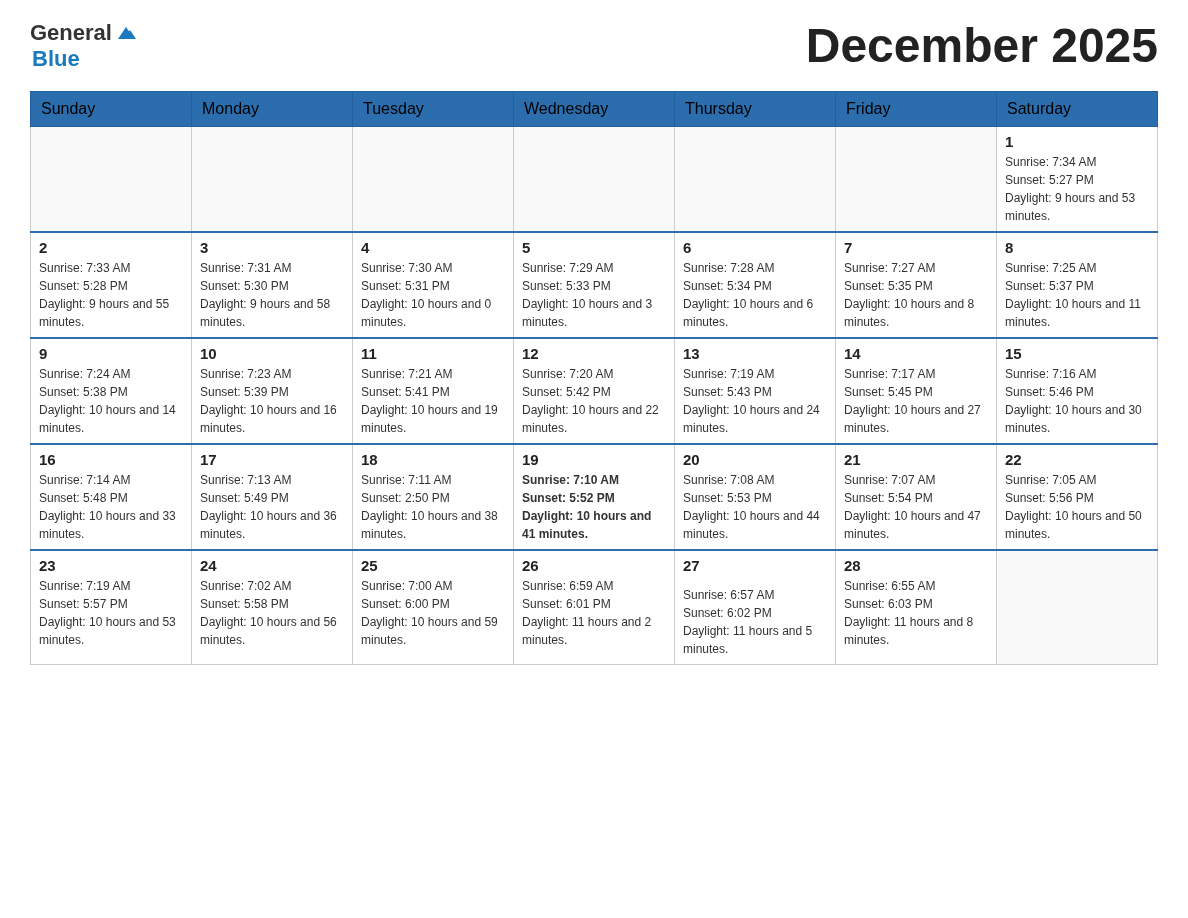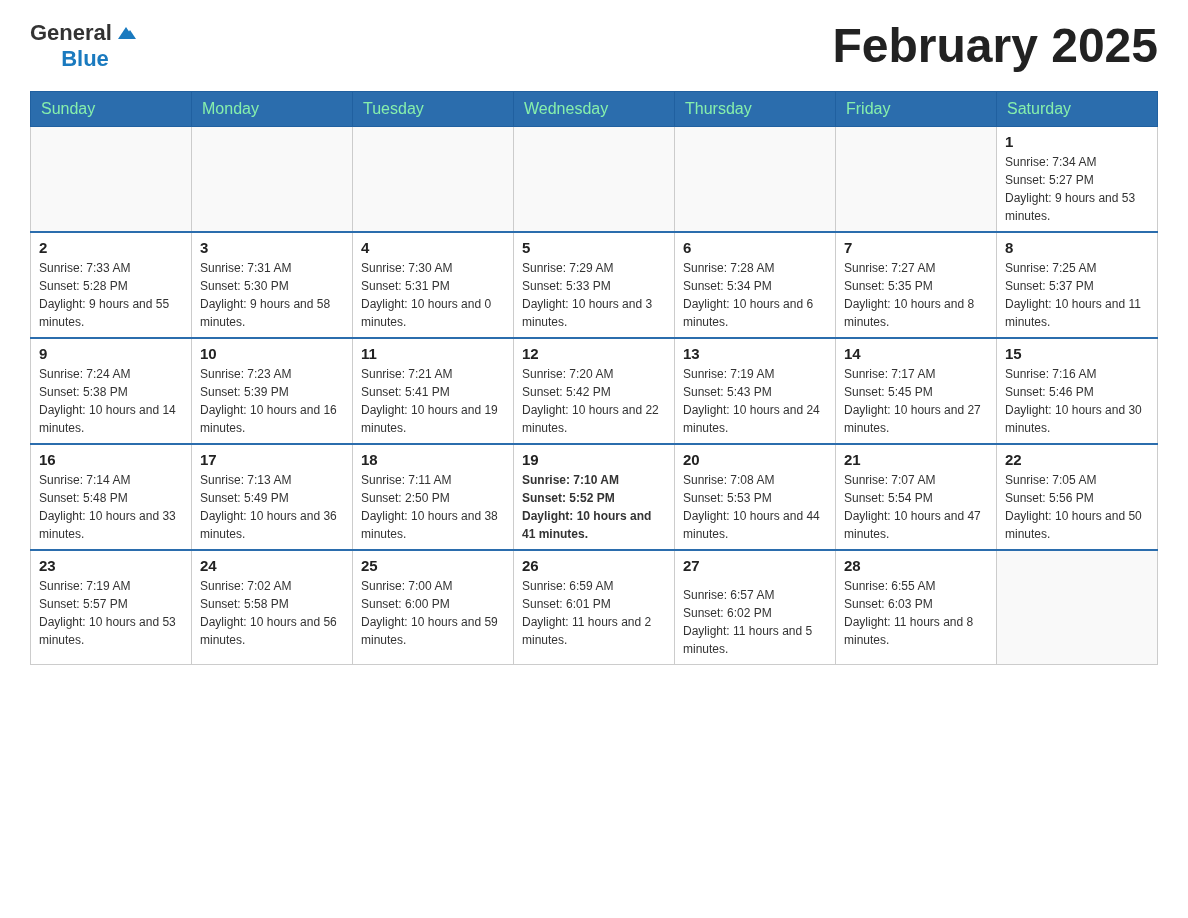--- a/index.html
+++ b/index.html
@@ -30,21 +30,21 @@
       color: #555;
       margin-top: 4px;
     }
     .calendar-table {
       width: 100%;
       border-collapse: collapse;
       border: 1px solid #aaa;
     }
     .calendar-table th {
       background-color: #2b6dad;
-      color: #86efac;
+      color: #000000;
       font-size: 16px;
       font-weight: normal;
       padding: 8px 10px;
       text-align: left;
       border: 1px solid #2060a0;
     }
     .calendar-table td {
       vertical-align: top;
       border: 1px solid #ccc;
       padding: 6px 8px;
@@ -67,21 +67,21 @@
     }
     .empty-cell {
       background: #f9f9f9;
     }
     .row-top-border td {
       border-top: 2px solid #2b6dad;
     }
     .logo-wrapper {
       display: flex;
       flex-direction: column;
-      align-items: center;
+      align-items: flex-start;
     }
     .logo-line1 {
       display: flex;
       align-items: center;
     }
     .logo-line2 {
       color: #1a7abf;
       font-size: 22px;
       font-weight: bold;
       margin-left: 2px;
@@ -95,21 +95,21 @@
     <div class="logo-line1">
       <span style="font-size:22px;font-weight:bold;color:#333;">General</span>
       <svg width="24" height="24" viewBox="0 0 24 24" style="margin-left:2px;vertical-align:middle;">
         <polygon points="4,18 12,6 20,18" fill="#1a7abf"></polygon>
         <polygon points="14,18 20,9 26,18" fill="#1a7abf" transform="translate(-4,0)"></polygon>
       </svg>
     </div>
     <div class="logo-line2">Blue</div>
   </div>
   <div class="title-section">
-    <div class="month-title">February 2025</div>
+    <div class="month-title">December 2025</div>
   </div>
 </div>
 
 <table class="calendar-table">
   <thead>
     <tr>
 
     <th>Sunday</th>
         <th>Monday</th>
         <th>Tuesday</th>

